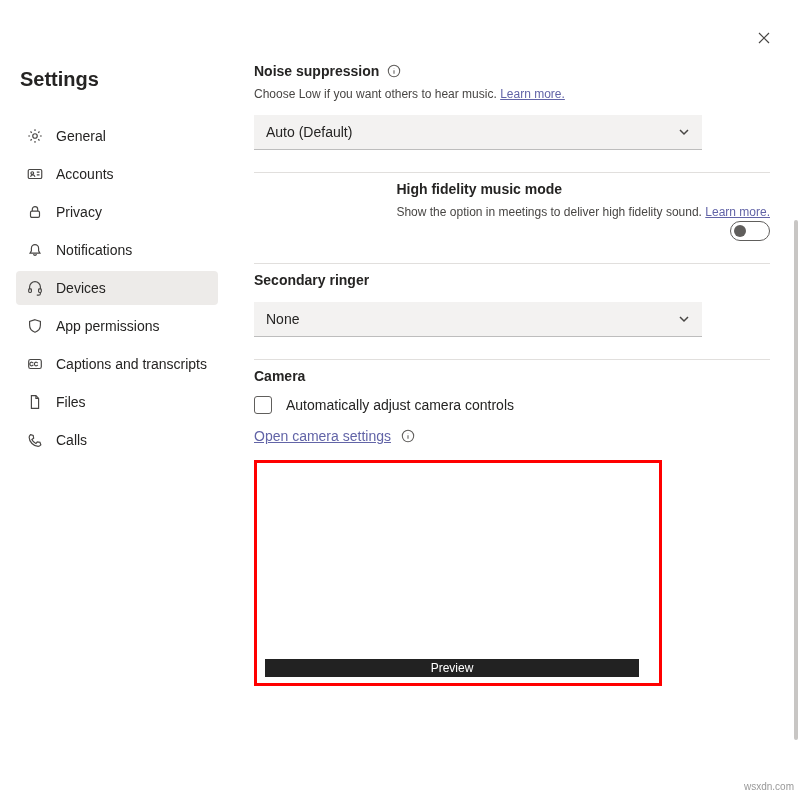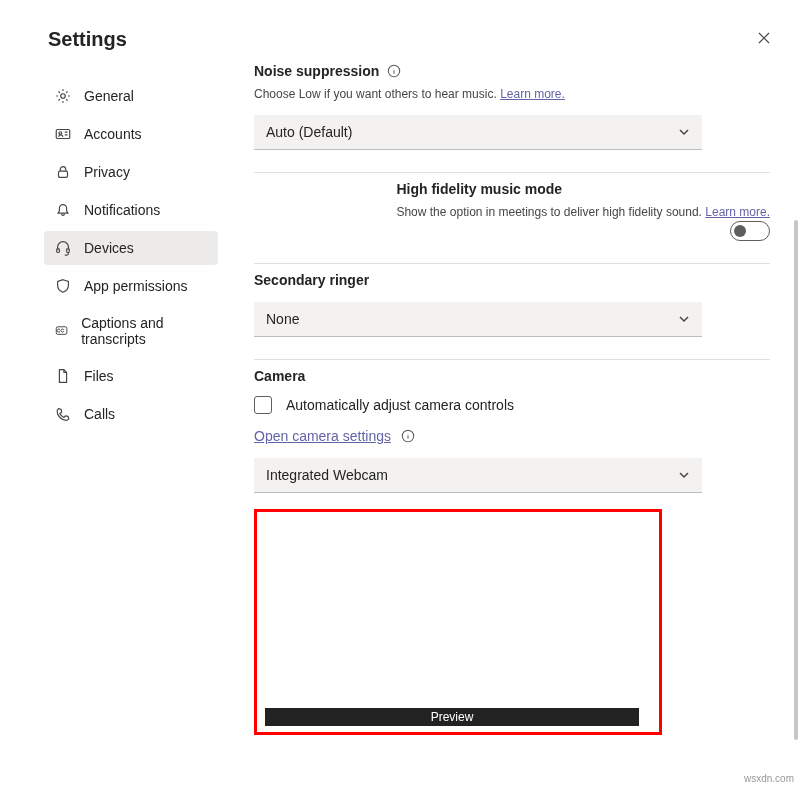--- a/index.html
+++ b/index.html
@@ -9,22 +9,23 @@
       color: #252423;
       background: #fff;
       width: 800px;
       height: 800px;
       overflow: hidden;
       position: relative;
     }
     .container { display: flex; height: 100%; }
     .sidebar {
       width: 230px;
-      padding: 28px 12px 0 44px;
+      padding: 28px 12px 0 16px;
       flex-shrink: 0;
+      margin-top: 40px;
     }
     .title {
       font-size: 20px;
       font-weight: 700;
       margin-bottom: 28px;
       padding-left: 4px;
     }
     .nav-item {
       display: flex;
       align-items: center;
@@ -157,21 +158,21 @@
     .scroll-thumb {
       width: 4px;
       height: 520px;
       background: #c8c6c4;
       border-radius: 2px;
       margin-top: 160px;
     }
     .watermark {
       position: absolute;
       right: 6px;
-      bottom: 16px;
+      bottom: 8px;
       font-size: 10px;
       color: #999;
     }
   </style>
 </head>
 <body>
 
 <div class="container">
   <div class="sidebar">
     <div class="title">Settings</div>
@@ -331,26 +332,20 @@
         <div class="checkbox"></div>
         <span>Automatically adjust camera controls</span>
       </div>
       <div class="link-row">
         <span class="link">Open camera settings</span>
         <svg class="info-ic" viewBox="0 0 16 16">
             <circle cx="8" cy="8" r="6.5"></circle>
             <path d="M8 7v4M8 5v.5"></path>
           </svg>
       </div>
-      <div class="select">
-        <span>Integrated Webcam</span>
-        <svg class="chev" viewBox="0 0 12 12">
-            <path d="M2 4l4 4 4-4"></path>
-          </svg>
-      </div>
       <div class="preview-box">
         <div class="preview-bar">Preview</div>
       </div>
     </div>
 
   </div>
 </div>
 
 <svg class="close-btn" viewBox="0 0 16 16">
     <path d="M3 3l10 10M13 3L3 13"></path>

